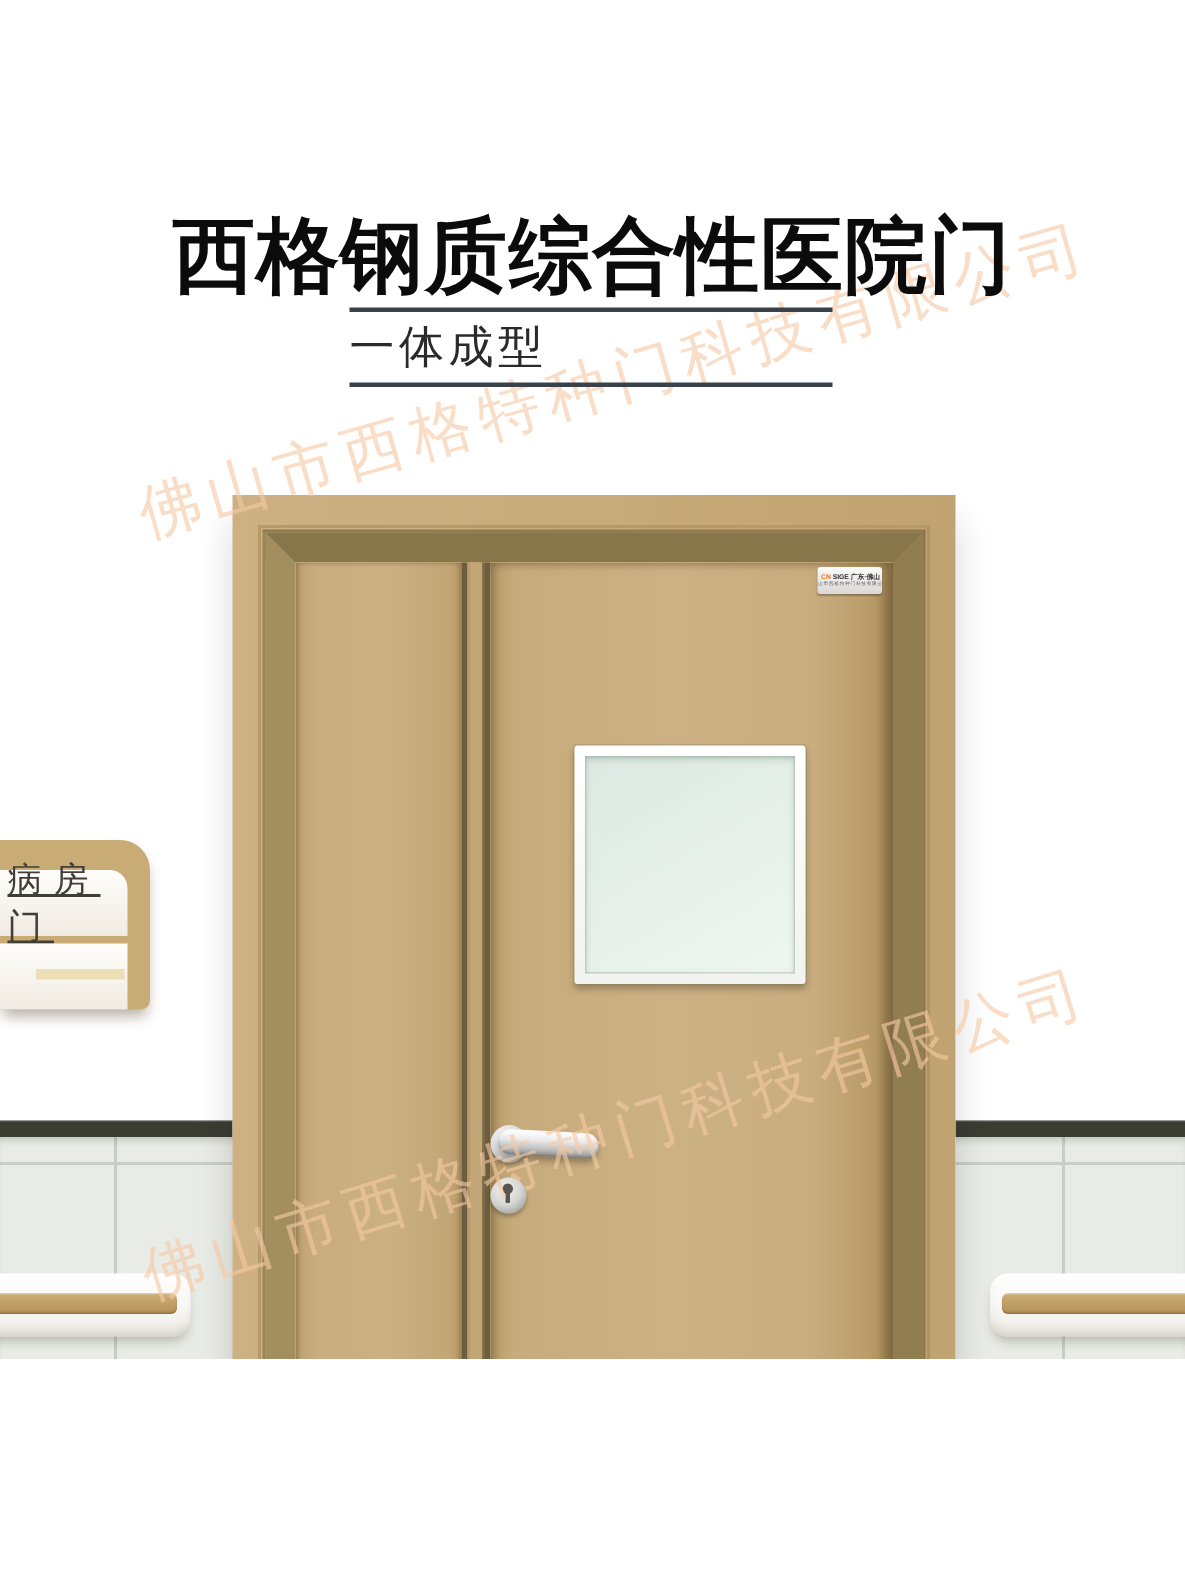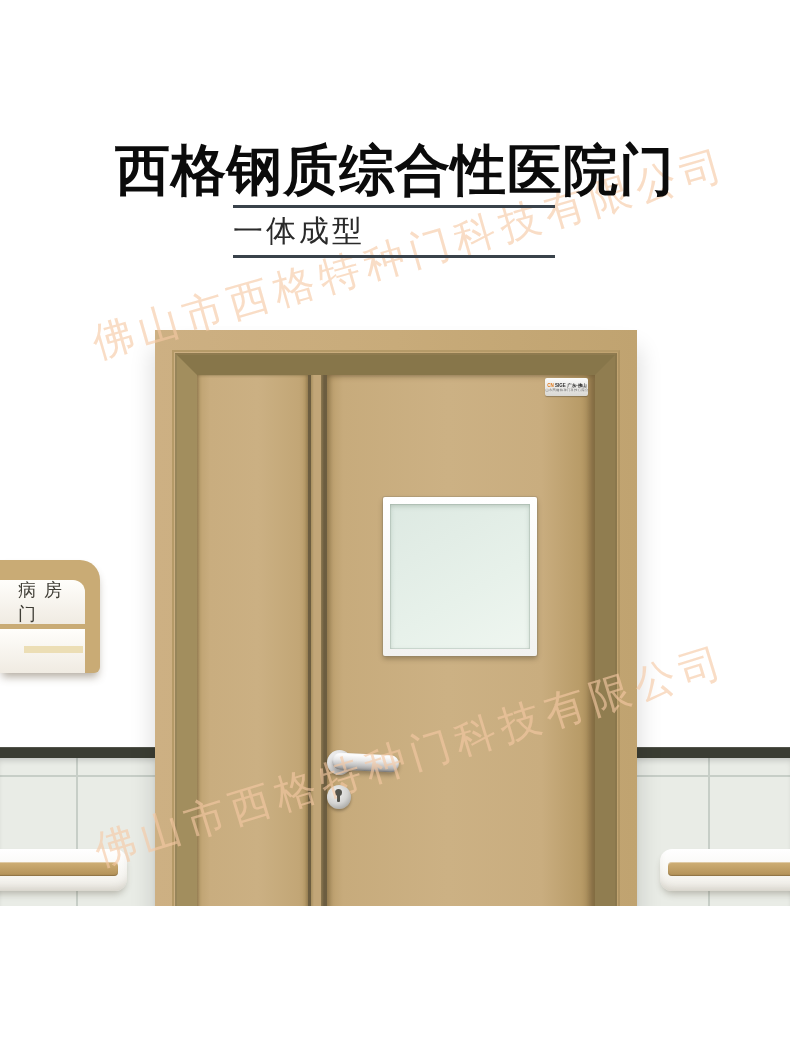--- a/index.html
+++ b/index.html
@@ -40,21 +40,21 @@
       linear-gradient(180deg,transparent 17px,#c7cec7 17px,#c7cec7 19px,transparent 19px),
       linear-gradient(180deg,transparent 192px,#c7cec7 192px,#c7cec7 194px,transparent 194px);}
 
   
   .sign{position:absolute;left:0;top:560px;width:100px;height:113px;background:#c9ab75;
         border-radius:0 20px 6px 0;box-shadow:0 6px 9px -2px rgba(90,75,50,0.45);z-index:4;}
   .sign-white{position:absolute;left:0;width:85px;height:44px;
               background:linear-gradient(180deg,#fffefb,#f0ebe2);}
   .sign-white-top{top:20px;border-radius:0 12px 0 0;display:flex;align-items:center;}
   .sign-white-bottom{top:69px;}
-  .sign-text{font-size:18px;letter-spacing:8px;color:#403e36;padding-left:18px;font-weight:500;}
+  .sign-text{font-size:23px;letter-spacing:8px;color:#403e36;padding-left:5px;font-weight:500;text-decoration:underline;}
   .sign-stripe{position:absolute;left:24px;top:17px;width:59px;height:7px;background:#ecdeb5;}
 
   
   .rail{position:absolute;background:linear-gradient(180deg,#ffffff,#f1efe9);
         box-shadow:0 5px 7px -2px rgba(70,60,40,0.3), inset 0 -7px 8px -4px rgba(120,110,90,0.25);z-index:4;}
   .rail-bar{position:absolute;background:linear-gradient(180deg,#cfaf76,#b29057);
             box-shadow:inset 0 1px 0 rgba(255,255,255,0.35), inset 0 -1px 1px rgba(90,70,40,0.4);}
   .rail-left{left:-12px;top:849px;width:139px;height:42px;border-radius:0 12px 12px 0;}
   .rail-left .rail-bar{left:0;top:13px;width:130px;height:14px;border-radius:0 4px 4px 0;}
   .rail-right{left:660px;top:849px;width:142px;height:42px;border-radius:12px 0 0 12px;}

